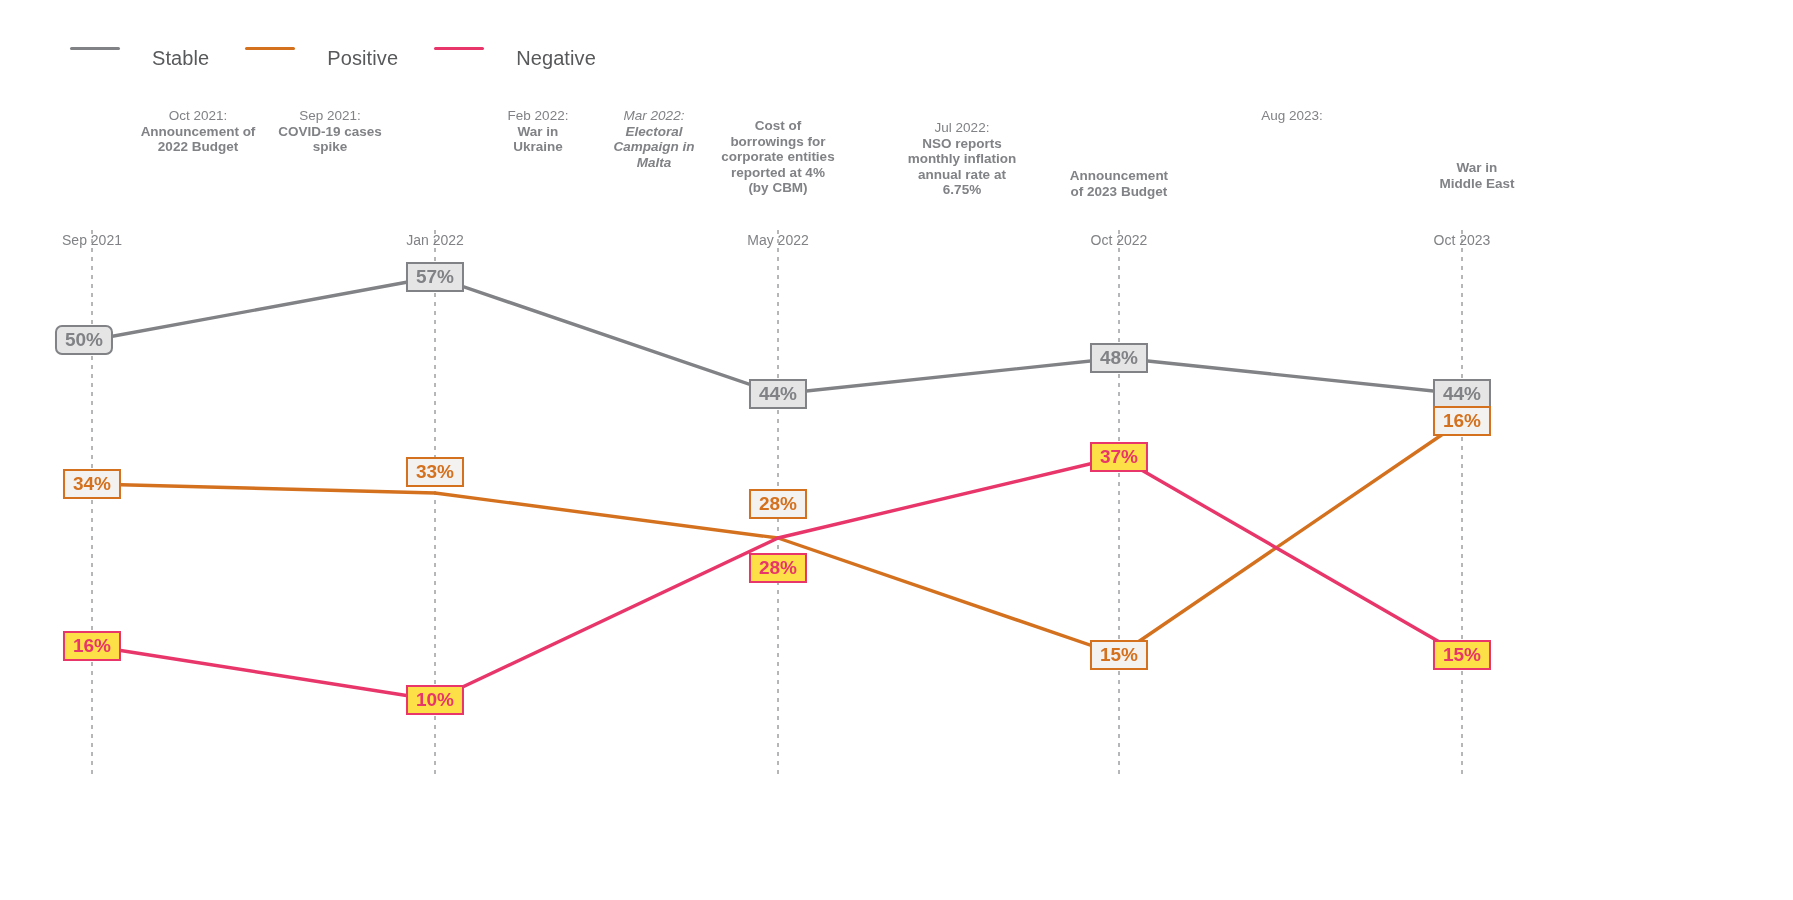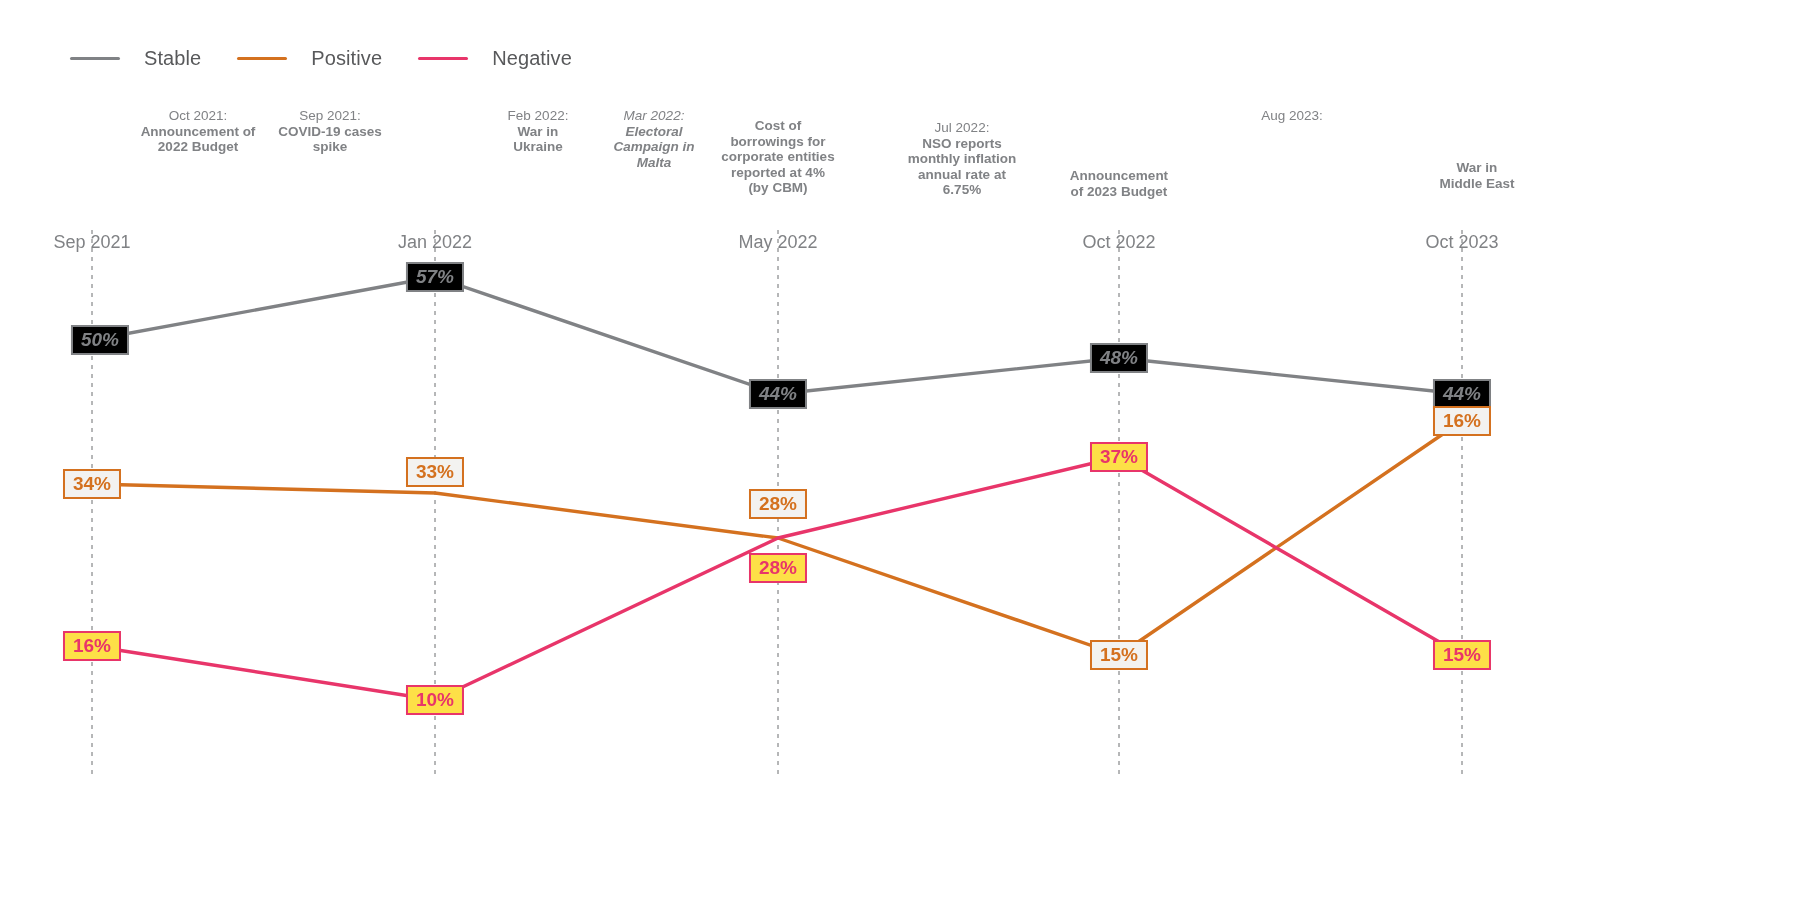--- a/index.html
+++ b/index.html
@@ -21,22 +21,21 @@
     position: absolute;
     left: 70px;
     top: 44px;
     display: flex;
     align-items: center;
     gap: 36px;
     height: 28px;
   }
   .legend-item {
     display: flex;
-    align-items: center;
-    gap: 24px;
+    gap: 32px;
   }
   .legend-swatch {
     display: block;
     width: 50px;
     height: 3px;
     border-radius: 2px;
   }
   .legend-label {
     font-size: 20px;
     color: #58595b;
@@ -72,21 +71,21 @@
     display: block;
   }
   .annotation .ann-text {
     font-weight: bold;
     display: block;
   }
 
   
   .axis-date {
     position: absolute;
-    font-size: 18px;
+    font-size: 14px;
     color: #808285;
     transform: translateX(-50%);
     white-space: nowrap;
     text-align: center;
   }
 
   
   .value-label {
     position: absolute;
     transform: translate(-50%, -50%);
@@ -95,22 +94,21 @@
     padding: 3px 8px 4px 8px;
     background: #f1f1f1;
     border: 2px solid #808285;
     color: #808285;
     line-height: 19px;
     white-space: nowrap;
   }
   .value-label.stable {
     border-color: #808285;
     color: #808285;
-    background: #000000;
-    font-style: italic;
+    background: #e5e5e5;
   }
   .value-label.positive {
     border-color: #d4711f;
     color: #d4711f;
     background: #f3f2f0;
   }
   .value-label.negative {
     border-color: #e8356a;
     color: #e8356a;
     background: #fde047;
@@ -169,21 +167,21 @@
     <div class="annotation" style="left: 1119px; top: 168px;"><span class="ann-text">Announcement
 of 2023 Budget</span></div>
     <div class="annotation" style="left: 1292px; top: 108px;"><span class="ann-date">Aug 2023:</span></div>
     <div class="annotation" style="left: 1477px; top: 160px;"><span class="ann-text">War in
 Middle East</span></div>
     <div class="axis-date" style="left: 92px; top: 232px;">Sep 2021</div>
     <div class="axis-date" style="left: 435px; top: 232px;">Jan 2022</div>
     <div class="axis-date" style="left: 778px; top: 232px;">May 2022</div>
     <div class="axis-date" style="left: 1119px; top: 232px;">Oct 2022</div>
     <div class="axis-date" style="left: 1462px; top: 232px;">Oct 2023</div>
-    <div class="value-label stable" style="left: 100px; top: 340px;">50%</div>
+    <div class="value-label stable" style="left: 84px; top: 340px; border-radius: 7px;">50%</div>
     <div class="value-label stable" style="left: 435px; top: 277px;">57%</div>
     <div class="value-label stable" style="left: 778px; top: 394px;">44%</div>
     <div class="value-label stable" style="left: 1119px; top: 358px;">48%</div>
     <div class="value-label stable" style="left: 1462px; top: 394px;">44%</div>
     <div class="value-label positive" style="left: 92px; top: 484px;">34%</div>
     <div class="value-label positive" style="left: 435px; top: 472px;">33%</div>
     <div class="value-label positive" style="left: 778px; top: 504px;">28%</div>
     <div class="value-label positive" style="left: 1119px; top: 655px;">15%</div>
     <div class="value-label positive" style="left: 1462px; top: 421px;">16%</div>
     <div class="value-label negative" style="left: 92px; top: 646px;">16%</div>

